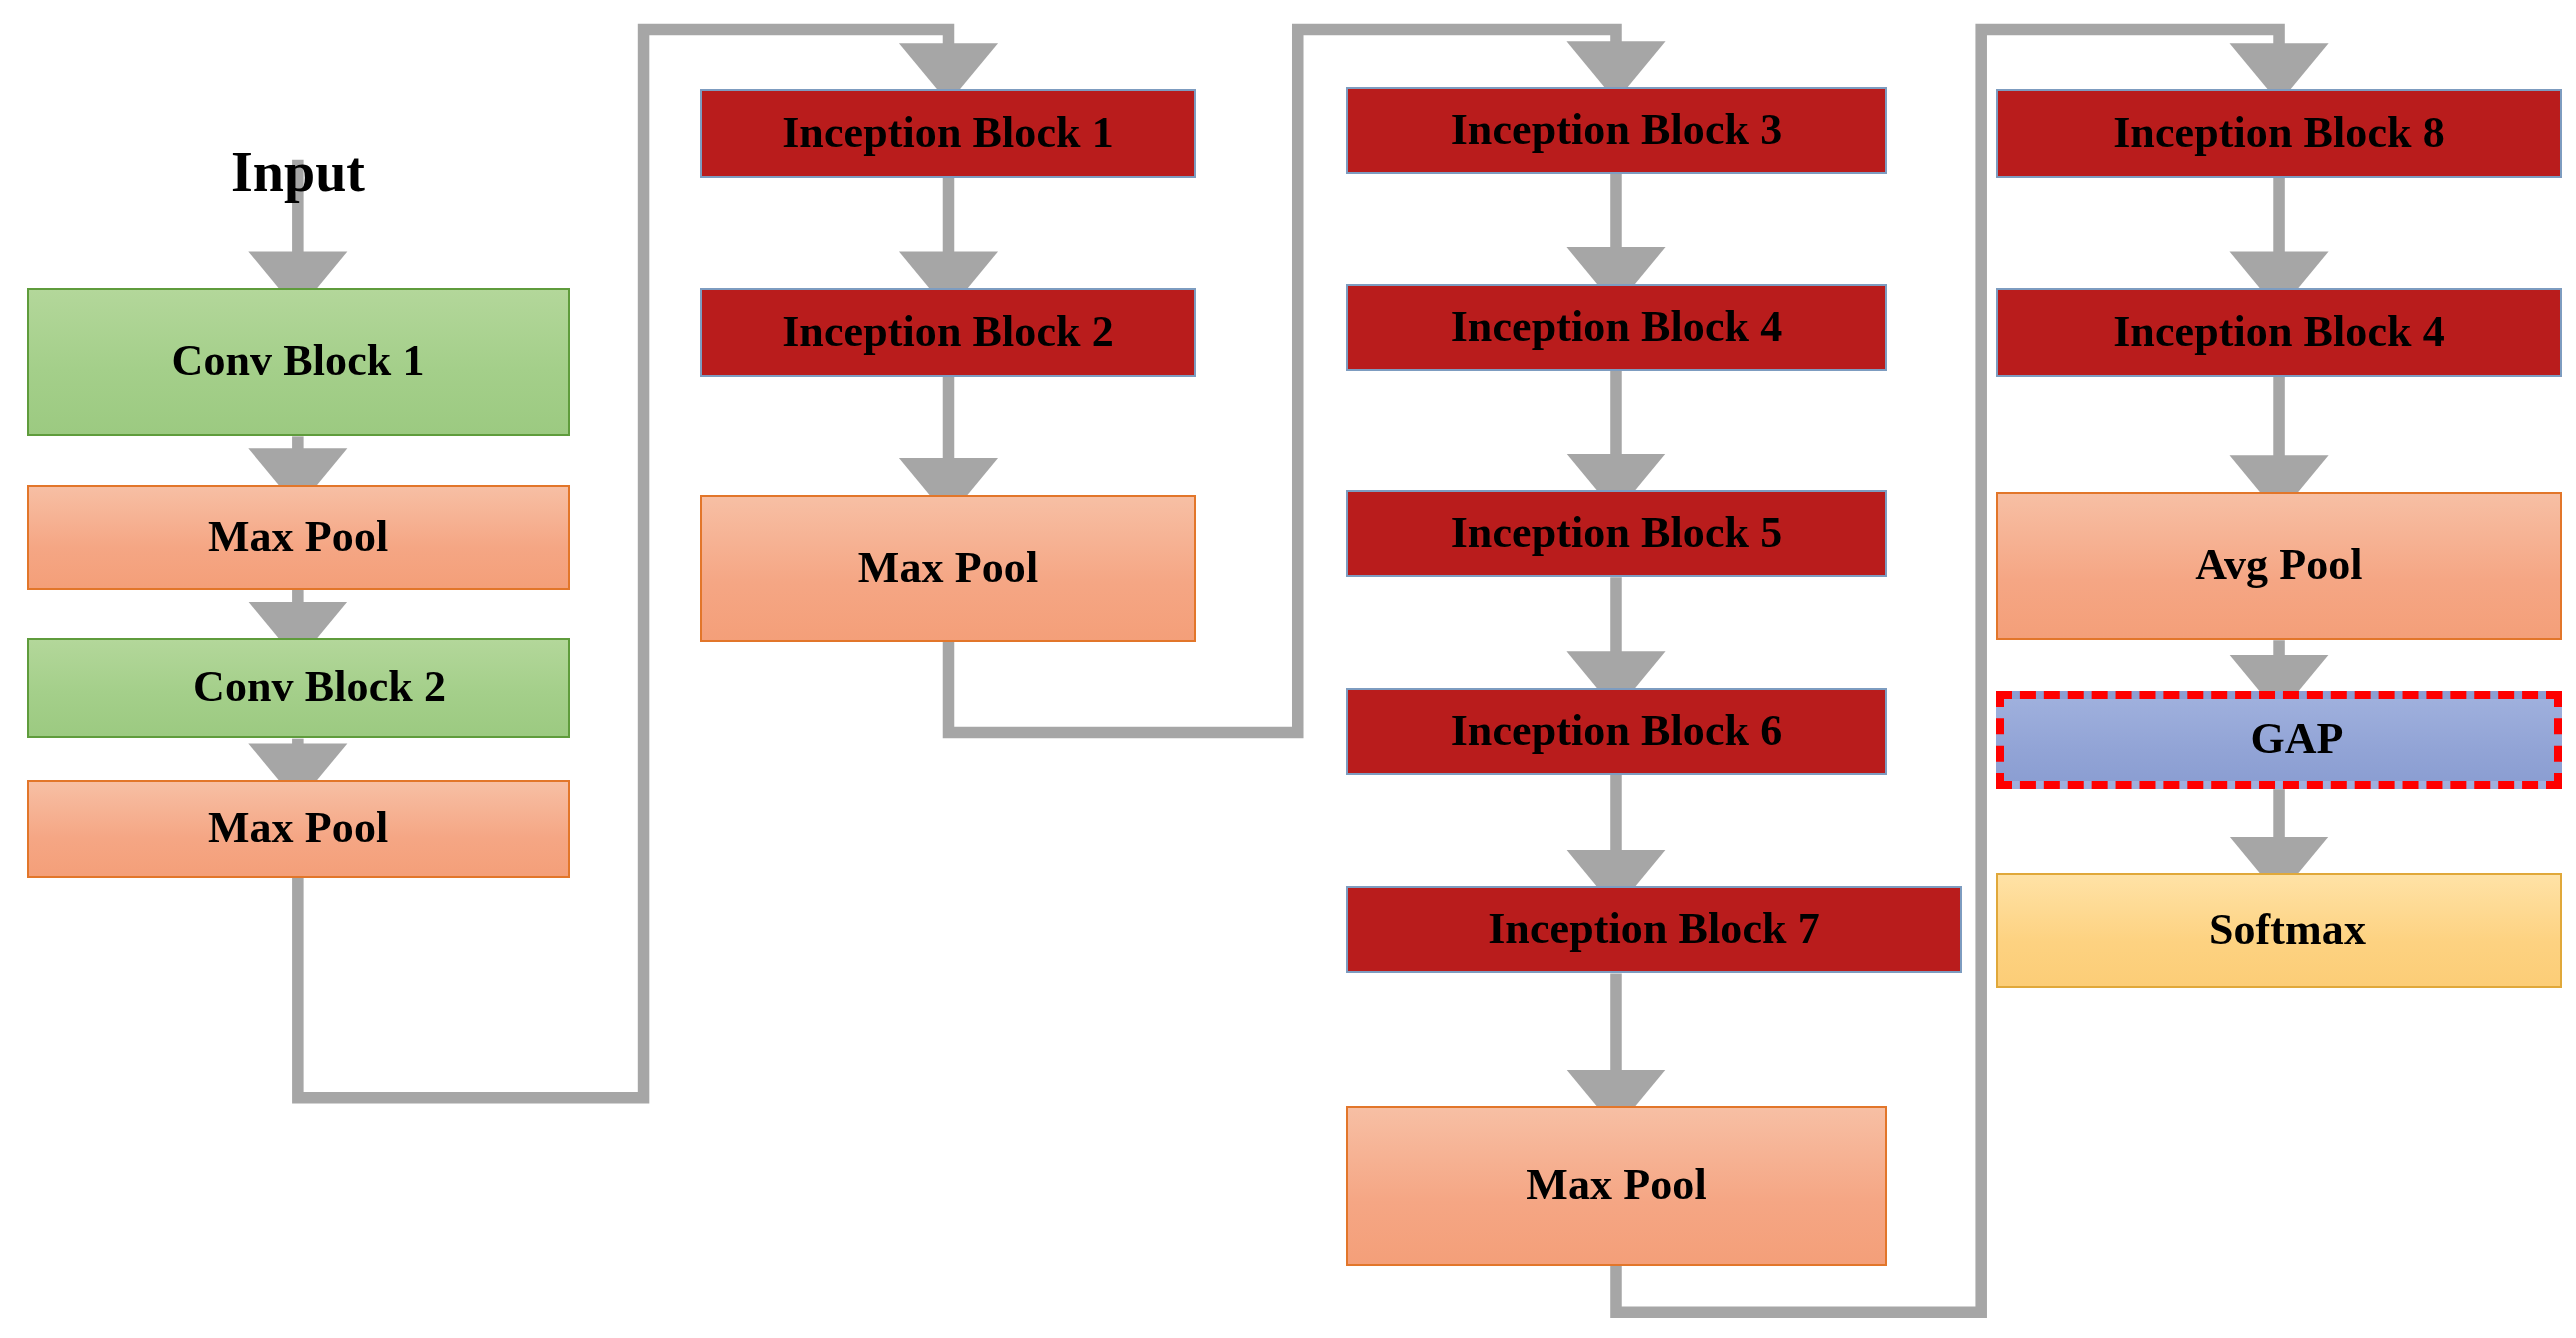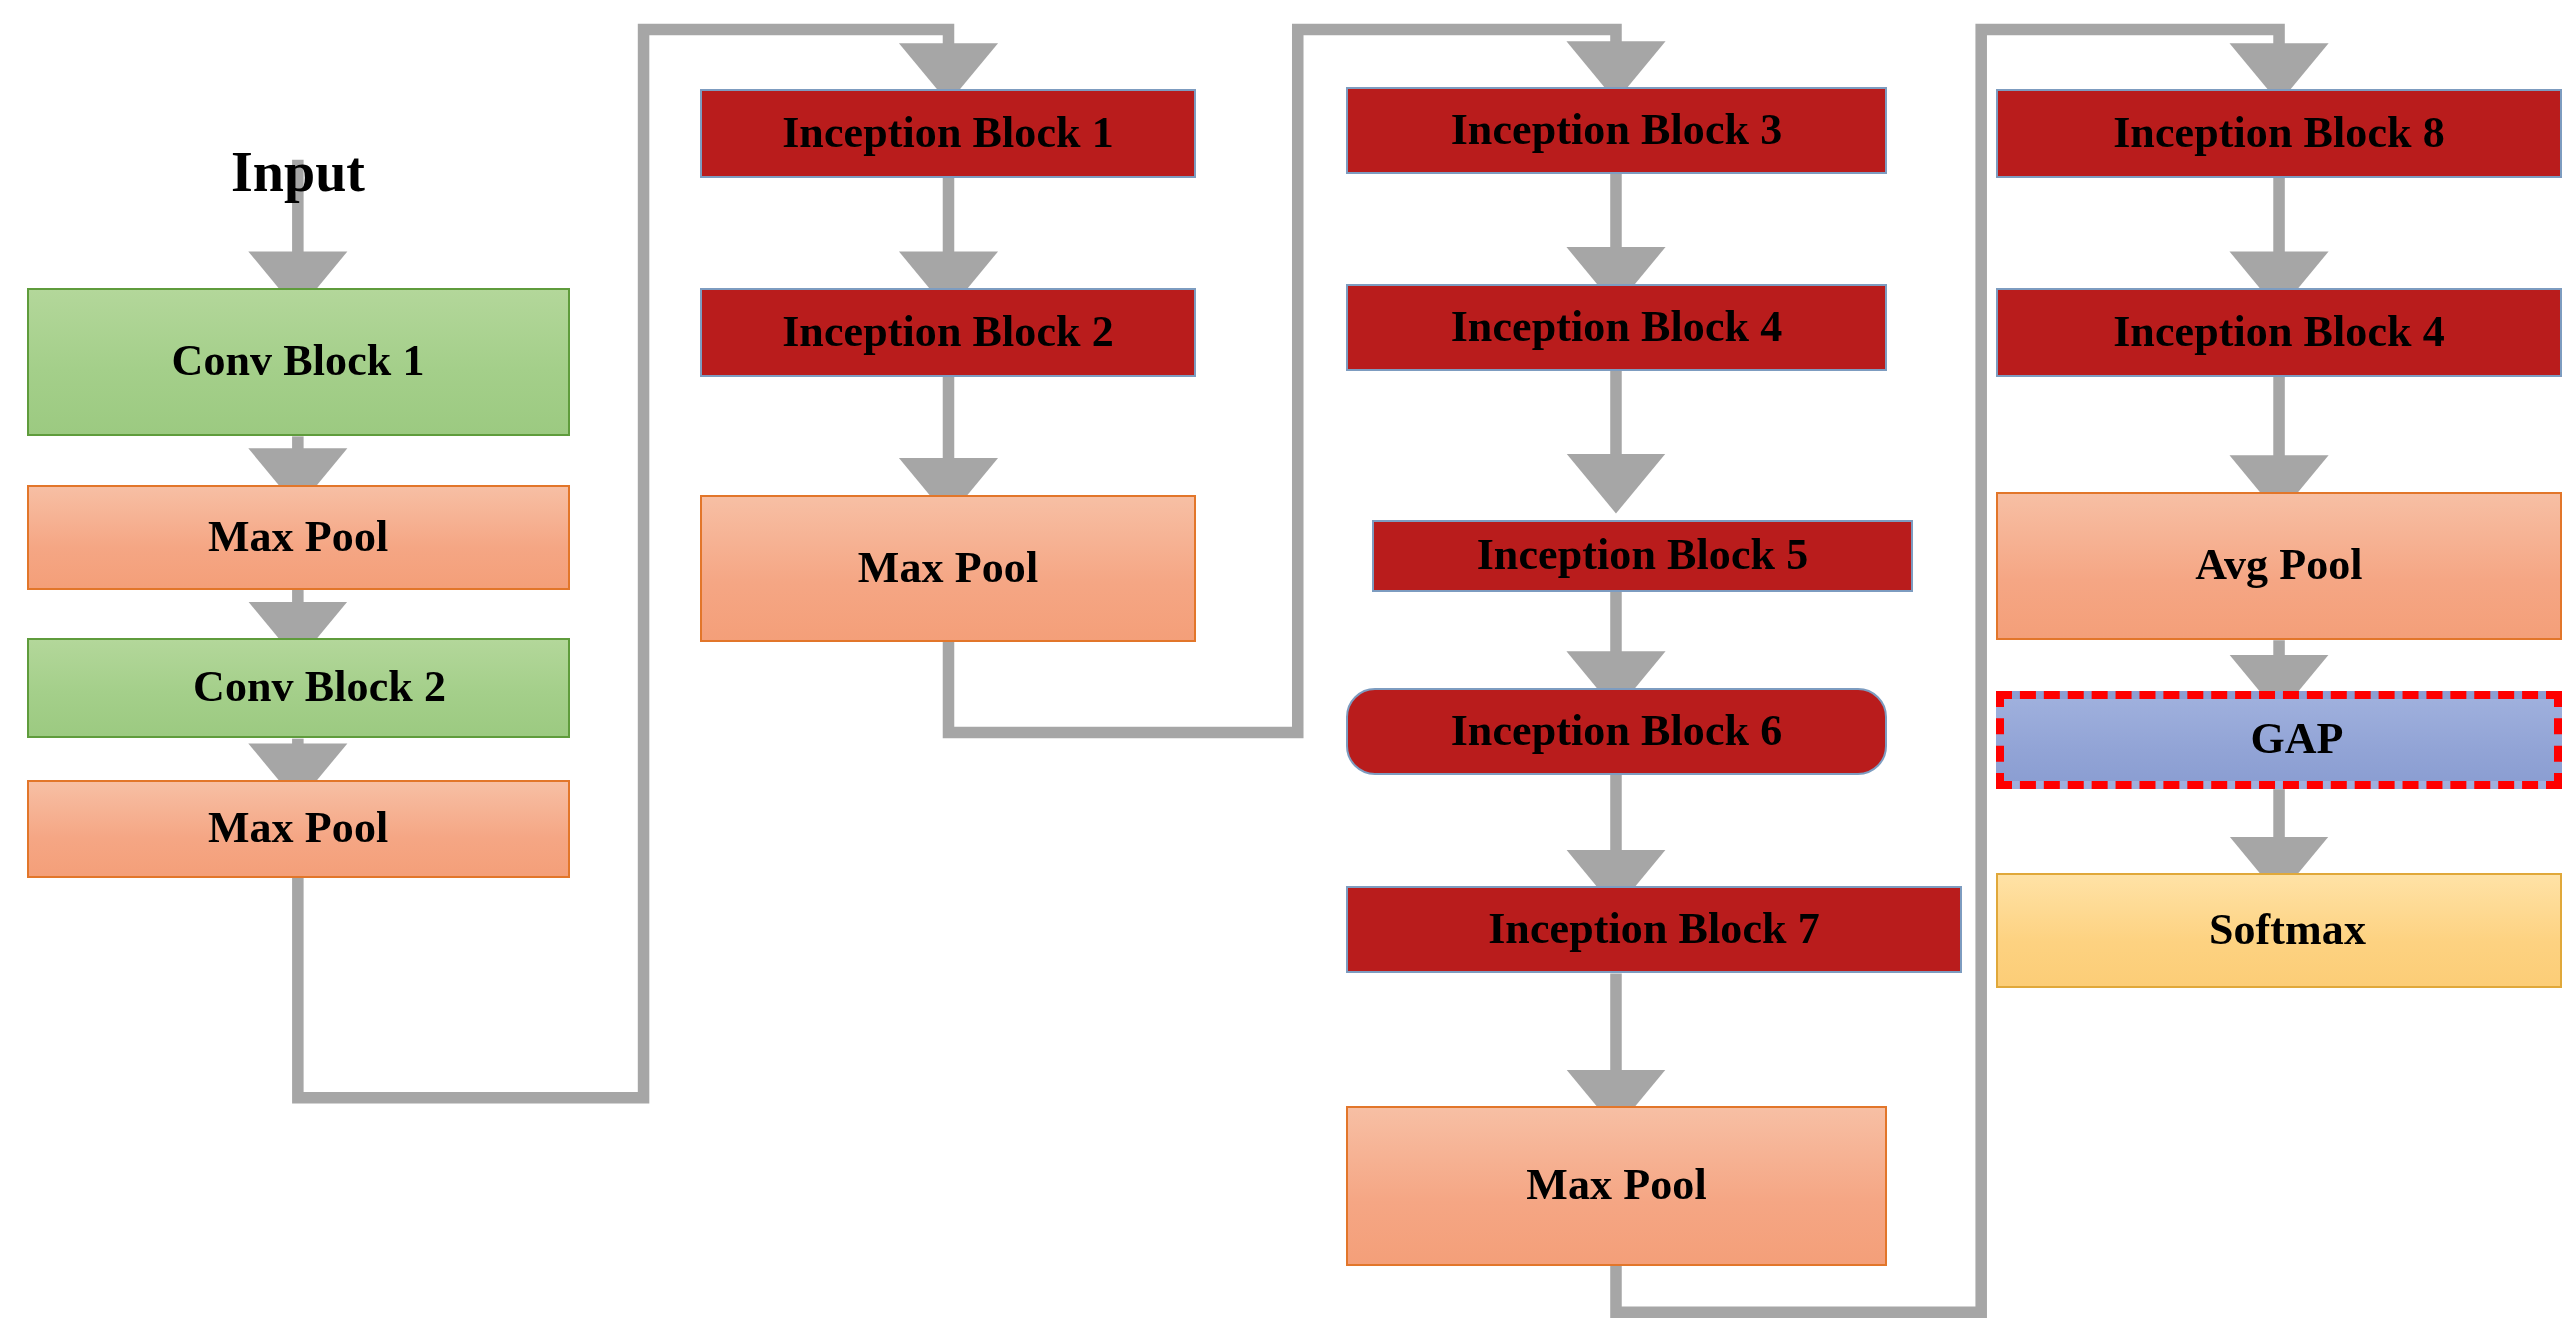--- a/index.html
+++ b/index.html
@@ -82,24 +82,24 @@
       </div>
       <div class="node n-pool" style="left: 700px; top: 495px; width: 496px; height: 147px;">
         <span>Max Pool</span>
       </div>
       <div class="node n-incep" style="left: 1346px; top: 87px; width: 541px; height: 87px;">
         <span>Inception Block 3</span>
       </div>
       <div class="node n-incep" style="left: 1346px; top: 284px; width: 541px; height: 87px;">
         <span>Inception Block 4</span>
       </div>
-      <div class="node n-incep" style="left: 1346px; top: 520px; width: 541px; height: 72px; margin-left: 26px;">
+      <div class="node n-incep" style="left: 1346px; top: 490px; width: 541px; height: 87px;">
         <span>Inception Block 5</span>
       </div>
-      <div class="node n-incep" style="left: 1346px; top: 688px; width: 541px; height: 87px; border-radius: 29px;">
+      <div class="node n-incep" style="left: 1346px; top: 688px; width: 541px; height: 87px;">
         <span>Inception Block 6</span>
       </div>
       <div class="node n-incep" style="left: 1346px; top: 886px; width: 616px; height: 87px;">
         <span>Inception Block 7</span>
       </div>
       <div class="node n-pool" style="left: 1346px; top: 1106px; width: 541px; height: 160px;">
         <span>Max Pool</span>
       </div>
       <div class="node n-incep" style="left: 1996px; top: 89px; width: 566px; height: 89px;">
         <span>Inception Block 8</span>

